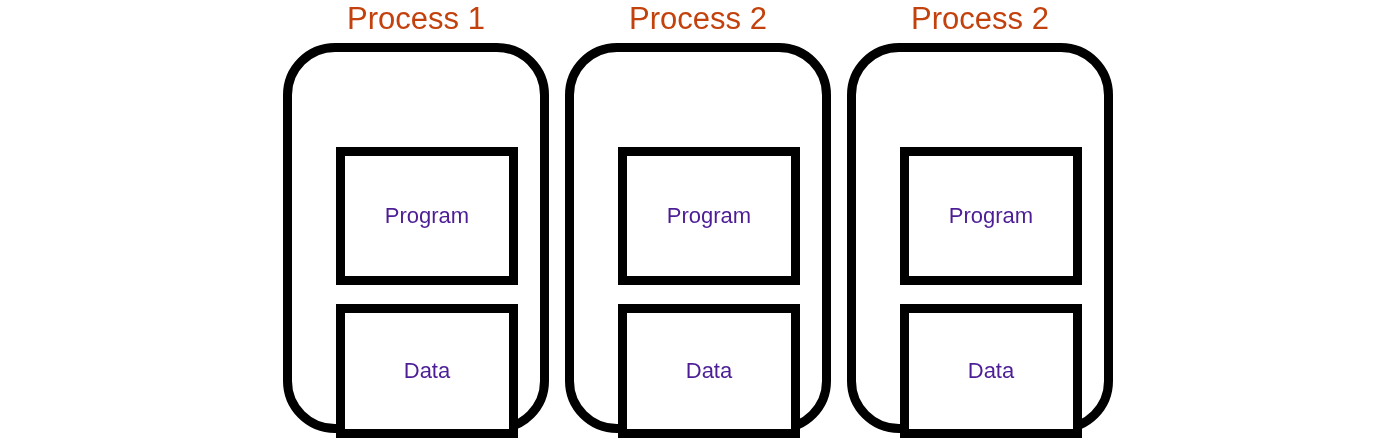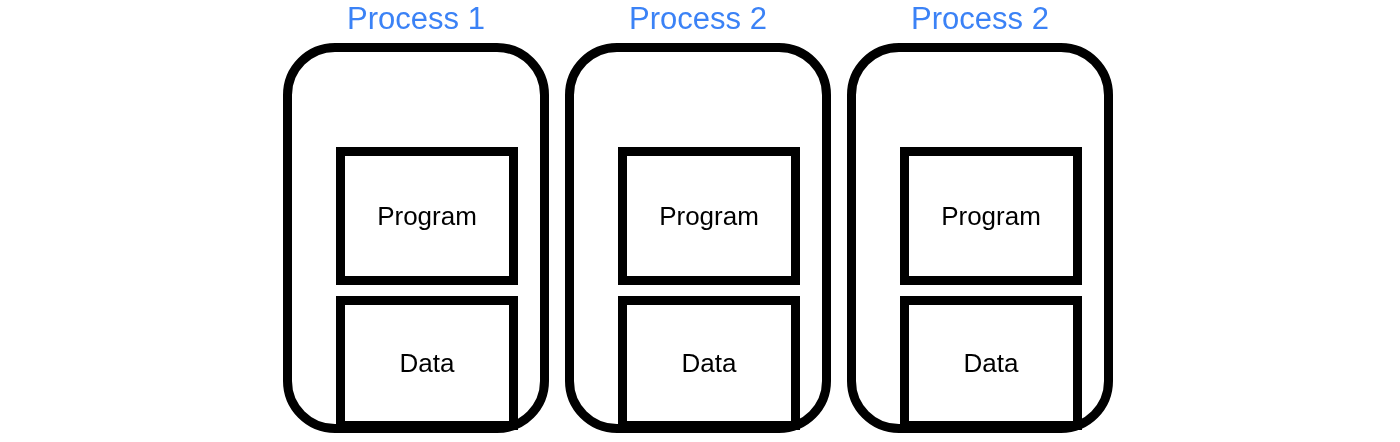--- a/index.html
+++ b/index.html
@@ -23,21 +23,21 @@
   }
   .process-label {
     position: absolute;
     top: 1px;
     left: 0;
     width: 266px;
     text-align: center;
     font-family: "Liberation Sans", sans-serif;
     font-size: 31px;
     line-height: 36px;
-    color: #3b82f6;
+    color: #c2410c;
     white-space: nowrap;
     letter-spacing: 0px;
   }
   .process-shell {
     position: absolute;
     left: 0px;
     top: 43px;
     width: 266px;
     height: 390px;
     box-sizing: border-box;
@@ -54,28 +54,28 @@
     background: #ffffff;
     display: flex;
     align-items: center;
     justify-content: center;
   }
   .inner-box.program {
     top: 95px;
     height: 138px;
   }
   .inner-box.data {
-    top: 244px;
+    top: 252px;
     height: 134px;
   }
   .inner-label {
     font-family: "Liberation Sans", sans-serif;
-    font-size: 26px;
+    font-size: 22px;
     line-height: 34px;
-    color: #000000;
+    color: #4c1d95;
     white-space: nowrap;
   }
 </style>
 </head>
 <body>
 
 <div id="canvas">
 
   <div class="process-group" style="left:283px;">
     <div class="process-label">Process 1</div>

